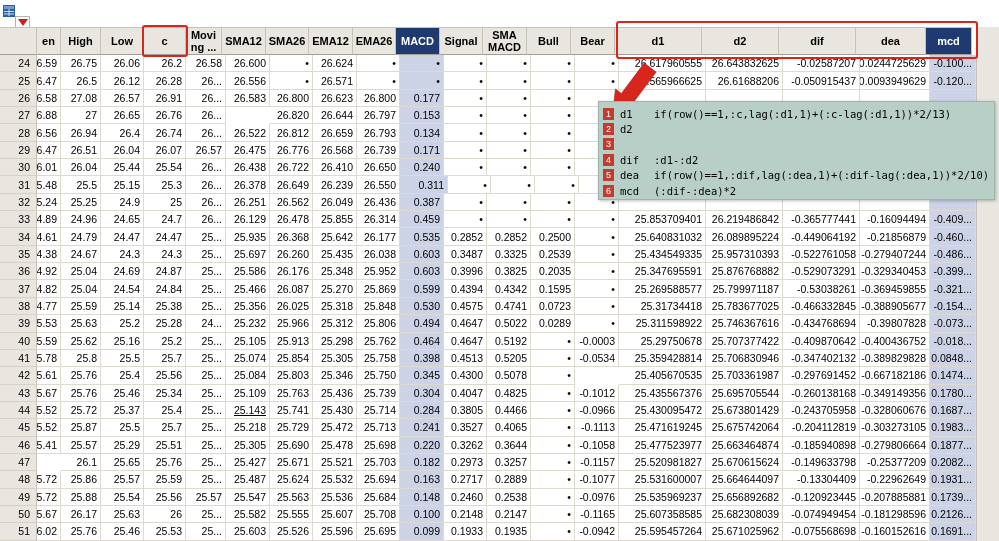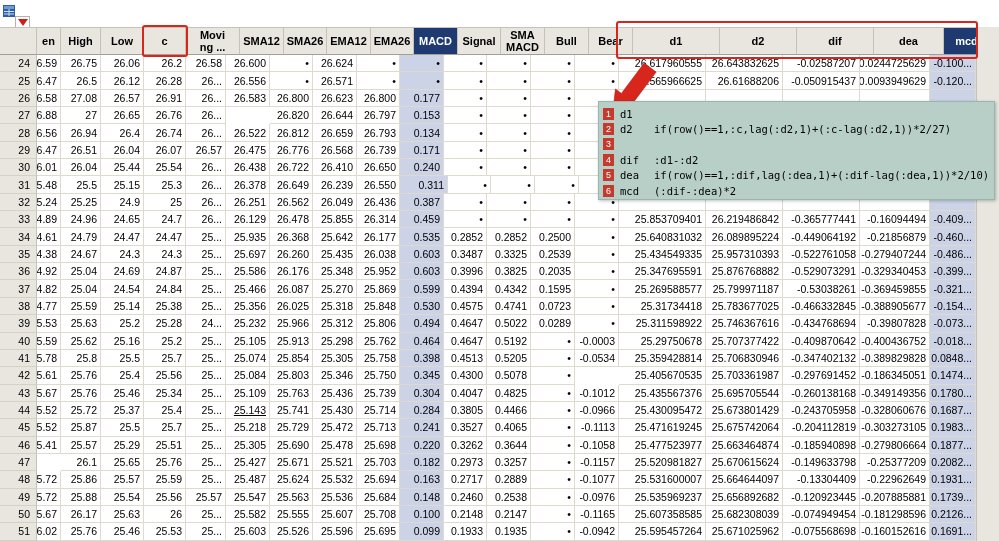--- a/index.html
+++ b/index.html
@@ -67,21 +67,21 @@
     </span>
   </div>
 
   <div id="grid">
       <div class="hdr-row">
         <div class="hcell" style="width: 37px;"></div>
         <div class="hcell" style="width: 24px;">en</div>
         <div class="hcell" style="width: 40px;">High</div>
         <div class="hcell" style="width: 43px;">Low</div>
         <div class="hcell" style="width: 42px;">c</div>
-        <div class="hcell" style="width: 54px;">Movi
+        <div class="hcell" style="width: 36px;">Movi
 ng ...</div>
         <div class="hcell" style="width: 44px;">SMA12</div>
         <div class="hcell" style="width: 43px;">SMA26</div>
         <div class="hcell" style="width: 44px;">EMA12</div>
         <div class="hcell" style="width: 43px;">EMA26</div>
         <div class="hcell hl" style="width: 44px;">MACD</div>
         <div class="hcell" style="width: 43px;">Signal</div>
         <div class="hcell" style="width: 44px;">SMA
 MACD</div>
         <div class="hcell" style="width: 44px;">Bull</div>
@@ -500,21 +500,21 @@
         <div class="cell" style="width: 44px;">25.346</div>
         <div class="cell" style="width: 43px;">25.750</div>
         <div class="cell hlc" style="width: 44px;">0.345</div>
         <div class="cell" style="width: 43px;">0.4300</div>
         <div class="cell" style="width: 44px;">0.5078</div>
         <div class="cell" style="width: 44px;">•</div>
         <div class="cell" style="width: 44px; margin-top: 44px;">-0.0855</div>
         <div class="cell" style="width: 87px;">25.405670535</div>
         <div class="cell" style="width: 77px;">25.703361987</div>
         <div class="cell" style="width: 77px;">-0.297691452</div>
-        <div class="cell" style="width: 70px;">-0.186345051</div>
+        <div class="cell" style="width: 70px;">-0.667182186</div>
         <div class="cell hlc" style="width: 46px;">0.1474...</div>
       </div>
       <div class="row">
         <div class="rncell" style="width: 37px;">43</div>
         <div class="cell" style="width: 24px;">5.67</div>
         <div class="cell" style="width: 40px;">25.76</div>
         <div class="cell" style="width: 43px;">25.46</div>
         <div class="cell" style="width: 42px;">25.34</div>
         <div class="cell" style="width: 40px;">25...</div>
         <div class="cell" style="width: 44px;">25.109</div>
@@ -716,25 +716,25 @@
   <div class="hl-red" id="hlD"></div>
 
   <svg class="arrow-svg" viewBox="0 0 70 72">
     <polygon points="8,68 31.6,58.2 26.4,54.3 46.2,27.9 35.8,20.1 16,46.5 10.8,42.6" fill="#d9261c" stroke="#a81a12" stroke-width="0.5" transform="translate(3,-2) scale(1.15)"></polygon>
   </svg>
 
   <div class="fbox" id="formulaBox">
       <div class="fline">
         <span class="fnum">1</span>
         <span class="fname">d1</span>
+        <span class="fformula">if(row()==1,:c,lag(:d1,1)+(:c-lag(:d1,1))*2/13)</span>
       </div>
       <div class="fline">
         <span class="fnum">2</span>
         <span class="fname">d2</span>
-        <span class="fformula">if(row()==1,:c,lag(:d2,1)+(:c-lag(:d2,1))*2/27)</span>
       </div>
       <div class="fline">
         <span class="fnum">3</span>
         <span class="fname"></span>
         <span class="fformula"></span>
       </div>
       <div class="fline">
         <span class="fnum">4</span>
         <span class="fname">dif</span>
         <span class="fformula">:d1-:d2</span>

